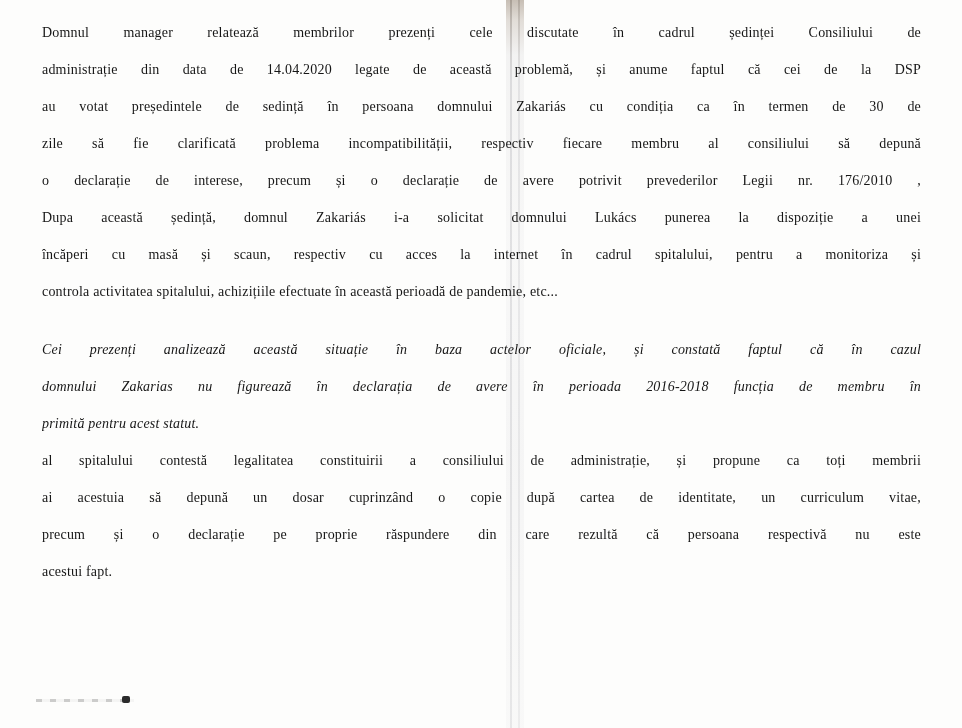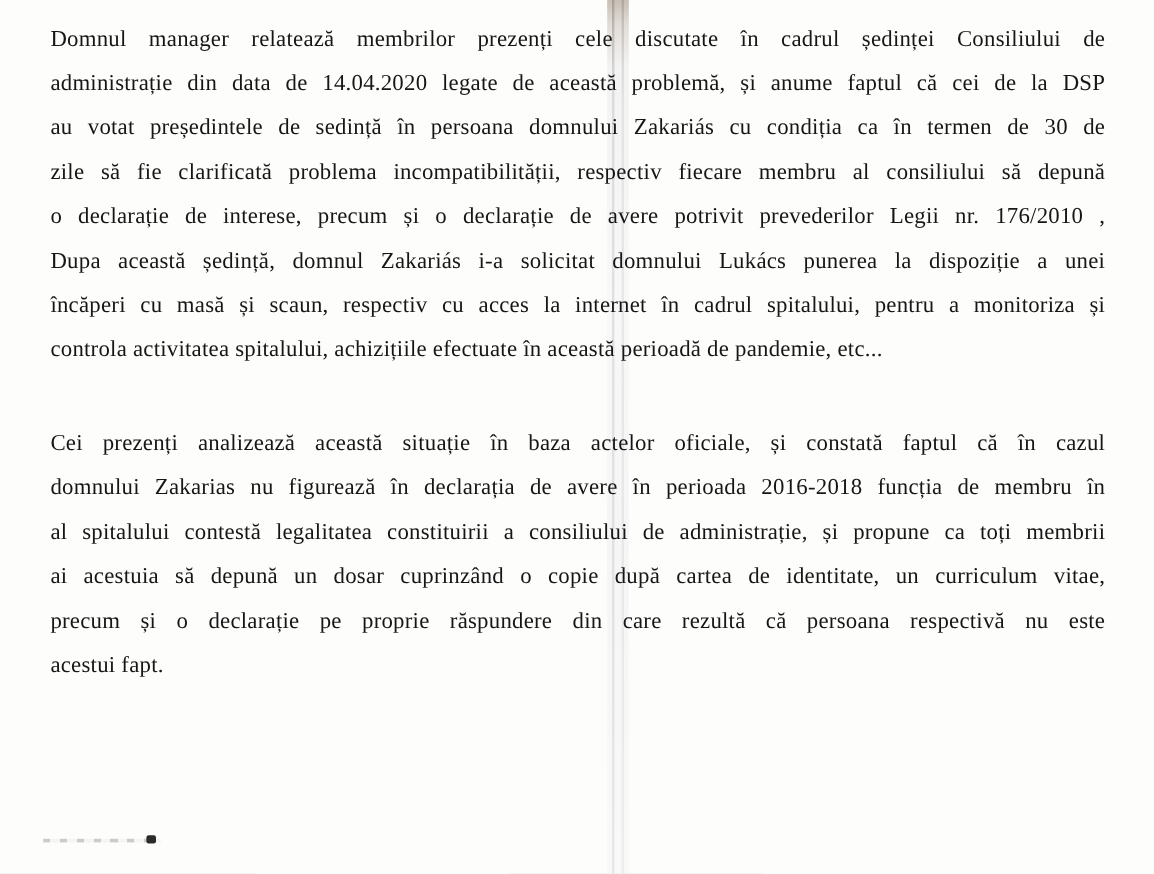--- a/index.html
+++ b/index.html
@@ -14,26 +14,26 @@
     background: #fdfdfc;
     overflow: hidden;
     font-family: "Liberation Serif", "DejaVu Serif", serif;
   }
   .text-block {
     position: absolute;
     left: 42px;
     top: 14px;
     width: 879px;
     color: #161616;
-    font-size: 19px;
+    font-size: 14px;
     line-height: 37px;
     letter-spacing: 0.2px;
   }
   .para { margin: 0; }
-  .para-gap { margin-top: 41px; }
+  .para-gap { margin-top: 21px; font-style: italic; }
   .line {
     text-align: justify;
     text-align-last: justify;
     height: 37px;
     overflow: hidden;
   }
   .line.last {
     text-align-last: left;
   }
   .u {
@@ -112,20 +112,21 @@
       <div class="line">zile să fie clarificată problema incompatibilității, respectiv fiecare membru al consiliului să depună</div>
       <div class="line"><span>o declarație de interese, precum și o declarație de avere potrivit prevederilor</span> <span class="u">Legii nr. 176/2010 ,</span></div>
       <div class="line">Dupa această ședință, domnul Zakariás i-a solicitat domnului Lukács punerea la dispoziție a unei</div>
       <div class="line">încăperi cu masă și scaun, respectiv cu acces la internet în cadrul spitalului, pentru a monitoriza și</div>
       <div class="line last">controla activitatea spitalului, achizițiile efectuate în această perioadă de pandemie, etc...</div>
     </div>
 
     <div class="para para-gap">
       <div class="line">Cei prezenți analizează această situație în baza actelor oficiale, și constată faptul că în cazul</div>
       <div class="line">domnului Zakarias nu figurează în declarația de avere în perioada 2016-2018 funcția de membru în</div>
+      <div class="line last">primită pentru acest statut.</div>
     </div>
 
     <div class="para">
       <div class="line">al spitalului contestă legalitatea constituirii a consiliului de administrație, și propune ca toți membrii</div>
       <div class="line">ai acestuia să depună un dosar cuprinzând o copie după cartea de identitate, un curriculum vitae,</div>
       <div class="line">precum și o declarație pe proprie răspundere din care rezultă că persoana respectivă nu este</div>
       <div class="line last">acestui fapt.</div>
     </div>
 
   </div>

